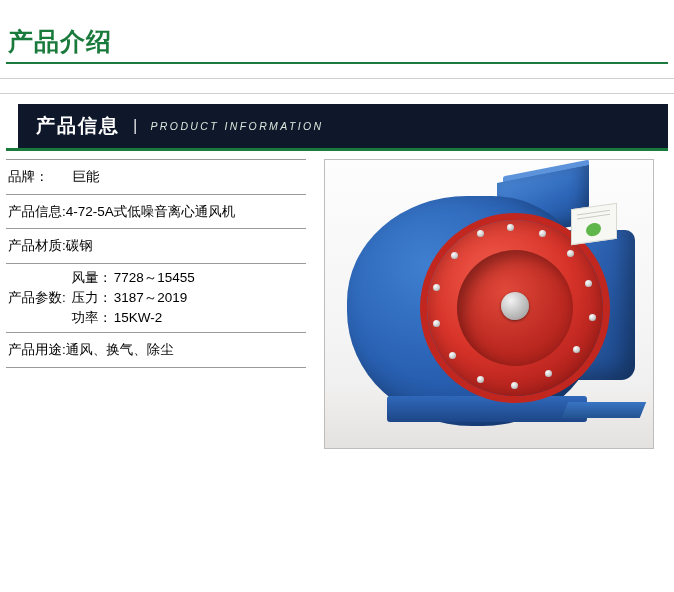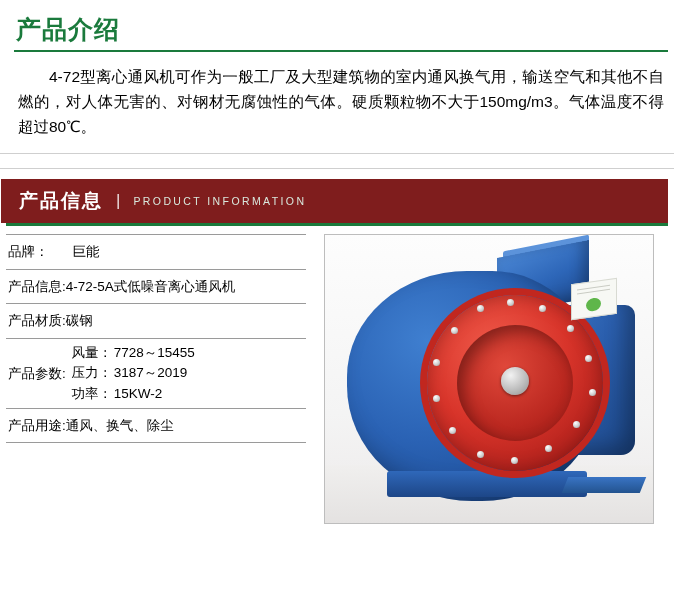--- a/index.html
+++ b/index.html
@@ -15,21 +15,22 @@
     overflow: hidden;
   }
   .page {
     position: relative;
     width: 674px;
     height: 592px;
     box-sizing: border-box;
   }
   
   .intro-section {
-    padding: 10px 6px 0 14px;
+    padding: 10px 6px 0 6px;
+    margin-top: 12px;
   }
   .intro-title {
     font-size: 25px;
     font-weight: bold;
     color: #1a7a3c;
     letter-spacing: 1px;
     padding: 4px 2px 6px 2px;
     line-height: 1.2;
   }
   .intro-rule {
@@ -51,23 +52,23 @@
   
   .band {
     margin-top: 14px;
     border-top: 1px solid #cfcfcf;
     border-bottom: 1px solid #cfcfcf;
     height: 14px;
     background: #ffffff;
   }
   
   .info-header {
-    margin: 10px 6px 0 1px;
+    margin: 10px 6px 0 18px;
     height: 44px;
-    background: #7f1d1d;
+    background: #0f172a;
     display: flex;
     align-items: center;
     padding-left: 18px;
     box-sizing: border-box;
   }
   .info-header .cn {
     color: #ffffff;
     font-size: 19px;
     font-weight: bold;
     letter-spacing: 2px;
@@ -75,20 +76,21 @@
   .info-header .sep {
     color: #ffffff;
     opacity: .85;
     margin: 0 13px;
     font-size: 17px;
   }
   .info-header .en {
     color: #d9e8dd;
     font-size: 10.5px;
     letter-spacing: 2.4px;
+    font-style: italic;
   }
   .info-underline {
     margin: 0 6px;
     height: 3px;
     background: #1a7a3c;
   }
   
   .info-body {
     margin: 8px 6px 0 6px;
     display: flex;
@@ -293,21 +295,20 @@
 </style>
 </head>
 <body>
 
 <div class="page">
 
   <section class="intro-section">
     <div class="intro-title">产品介绍</div>
     <div class="intro-rule"></div>
     <div class="intro-body">
-      <p>4-72型离心通风机可作为一般工厂及大型建筑物的室内通风换气用，输送空气和其他不自燃的，对人体无害的、对钢材无腐蚀性的气体。硬质颗粒物不大于150mg/m3。气体温度不得超过80℃。</p>
     </div>
   </section>
 
   <div class="band"></div>
 
   <div class="info-header">
     <span class="cn">产品信息</span>
     <span class="sep">|</span>
     <span class="en">PRODUCT INFORMATION</span>
   </div>

